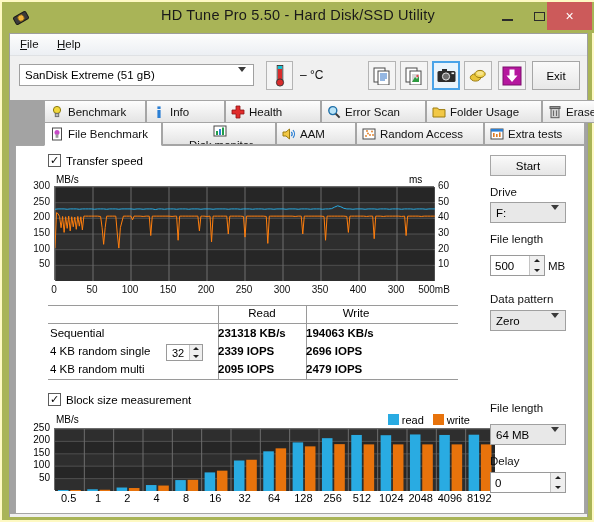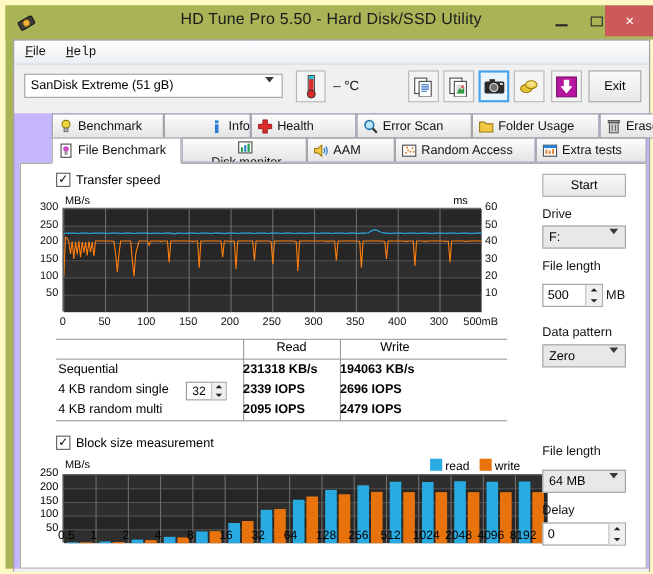--- a/index.html
+++ b/index.html
@@ -8,21 +8,21 @@
     width:594px; height:522px; overflow:hidden;
     font-family:"Liberation Sans", sans-serif;
     font-size:11px; color:#000;
     background:#a9b457;
   }
 
   
   #window {
     position:absolute; left:0; top:0; width:594px; height:522px;
     background:#a9b457;
-    border:5px solid #fef9c3;
+    border:2px solid #fef9c3;
   }
 
   
   #titlebar {
     position:absolute; left:0; top:0; width:592px; height:31px;
     background:#a9b457;
   }
   #title-icon {
     position:absolute; left:10px; top:7px; width:18px; height:18px;
   }
@@ -38,37 +38,37 @@
   }
   #btn-min  { left:489px; }
   #btn-max  { left:521px; }
   #btn-close{ left:545px; width:45px; height:28px; background:#cc5a5a; color:#fff; font-size:14px; }
   .glyph-min  { width:11px; height:2px; background:#2b2b2b; margin-top:7px; }
   .glyph-max  { width:11px; height:9px; border:1.5px solid #2b2b2b; }
 
   
   #client {
     position:absolute; left:7px; top:31px; width:579px; height:484px;
-    background:#c4b5fd;
+    background:#a3a3a3;
     border:1px solid #9e9e9e;
     border-bottom:none;
   }
 
   
   #menubar {
     position:absolute; left:0; top:0; width:577px; height:22px;
     background:linear-gradient(#fdfdfd,#eceff3);
     border-bottom:1px solid #dfe1e4;
   }
   .menu-item {
     position:absolute; top:4px; font-size:11.5px; color:#111;
   }
   .menu-item u { text-decoration:underline; }
   #menu-file { left:10px; }
-  #menu-help { left:47px;font-family:Liberation Mono, monospace; }
+  #menu-help { left:47px; }
 
   
   #toolbar {
     position:absolute; left:0; top:22px; width:577px; height:44px;
     background:#f0f0f0;
   }
   #drive-combo {
     position:absolute; left:9px; top:8px; width:235px; height:22px;
     background:#fff; border:1px solid #a0a0a0;
     display:flex; align-items:center; padding-left:5px;
@@ -193,21 +193,21 @@
     position:absolute; left:24px; top:410px; width:446px; height:100px;
   }
   #chart2-plot {
     position:absolute; left:28px; top:16px; width:440px; height:62px;
     background:#111; border:1px solid #6b6b6b;
   }
   #lbl-mbs2 { position:absolute; left:30px; top:2px; font-size:10px; }
   #legend2 { position:absolute; right:2px; top:2px; display:flex; gap:9px; align-items:center; font-size:11px; }
   .lgswatch { width:11px; height:11px; display:inline-block; margin-right:3px; vertical-align:-1px; }
   .ylab2b { position:absolute; left:0; width:24px; text-align:right; font-size:10px; }
-  .xlab2 { position:absolute; font-size:11px; text-align:left; top:66px; }
+  .xlab2 { position:absolute; font-size:11px; text-align:center; top:80px; }
 
   
   .rp-label { position:absolute; font-size:11.5px; color:#111; }
   .rp-combo {
     position:absolute; height:21px; background:#e8e8e8;
     border:1px solid #a0a0a0; display:flex; align-items:center;
     padding-left:5px; font-size:11.5px;
   }
   .rp-combo .chev { position:absolute; right:6px; top:7px; }
   #start-btn {
@@ -341,21 +341,21 @@
         <div class="tab" style="left:29px;width:102px;">
           <span class="ticon">
             <svg width="14" height="14" viewBox="0 0 14 14">
               <circle cx="7" cy="5" r="3.6" fill="#f2d83c" stroke="#8a7a10"></circle>
               <rect x="5.3" y="8.4" width="3.4" height="3.2" fill="#b9b9b9" stroke="#6d6d6d"></rect>
             </svg>
           </span>
           <span>Benchmark</span>
         </div>
 
-        <div class="tab" style="left:131px;width:79px;justify-content:flex-end;">
+        <div class="tab" style="left:131px;width:79px;">
           <span class="ticon">
             <svg width="14" height="14" viewBox="0 0 14 14">
               <rect x="5.4" y="5" width="3.2" height="8" fill="#2b7fd4"></rect>
               <rect x="5.4" y="1.4" width="3.2" height="2.6" fill="#2b7fd4"></rect>
             </svg>
           </span>
           <span>Info</span>
         </div>
 
         <div class="tab" style="left:210px;width:96px;">

